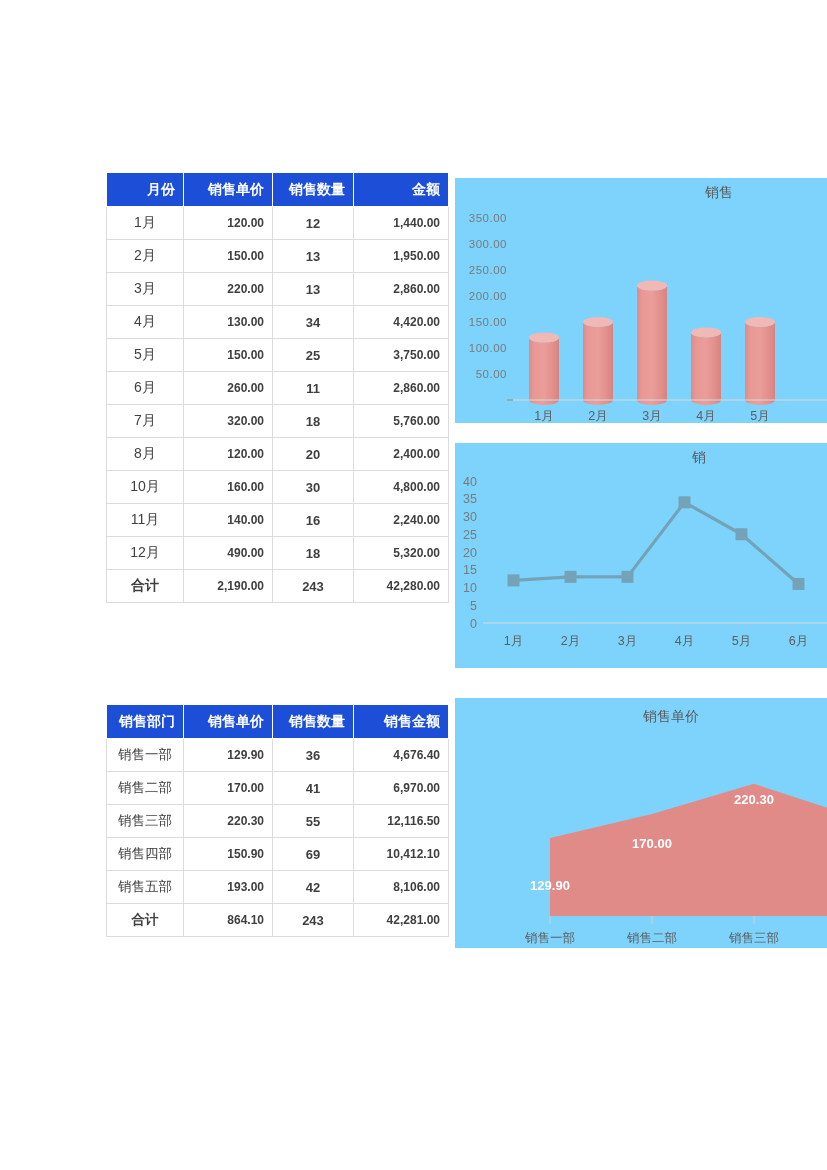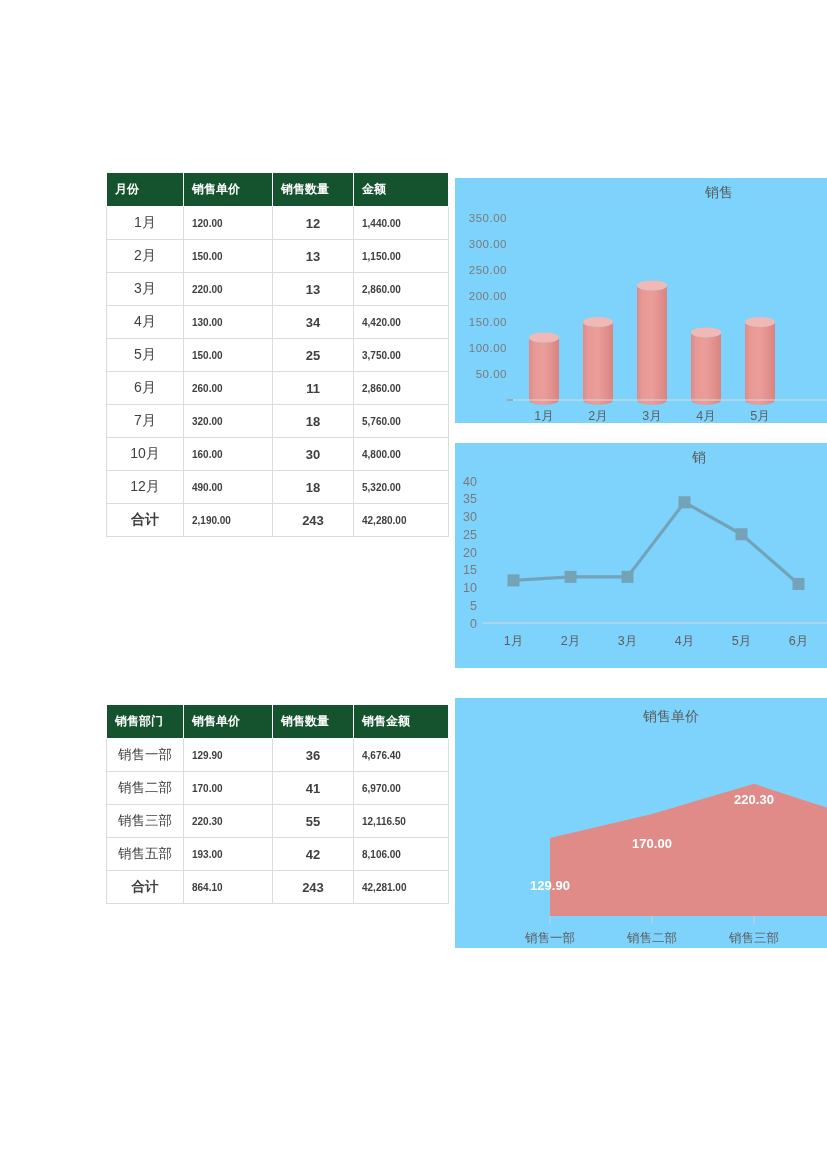--- a/index.html
+++ b/index.html
@@ -50,39 +50,39 @@
   }
   .tbl th, .tbl td {
     border: 1px solid #dcdcdc;
     font-size: 13px;
     height: 33px;
     padding: 0 8px;
     box-sizing: border-box;
     white-space: nowrap;
   }
   .tbl th {
-    background: #14532d;
+    background: #1d4ed8;
     color: #ffffff;
     font-weight: bold;
-    text-align: left;
-    font-size: 12px;
+    text-align: right;
+    font-size: 14px;
     border: 1px solid #ffffff;
     height: 34px;
   }
   .tbl td.c-label {
     text-align: center;
     color: #3f3f3f;
     font-weight: normal;
     font-size: 14px;
   }
   .tbl td.c-num {
-    text-align: left;
+    text-align: right;
     color: #3f3f3f;
     font-weight: bold;
-    font-size: 10px;
+    font-size: 12px;
     margin-top: 16px;
   }
   .tbl td.c-mid {
     text-align: center;
     color: #3f3f3f;
     font-weight: bold;
     font-size: 13px;
     margin-top: 28px;
   }
   .tbl tr.total td {
@@ -172,21 +172,21 @@
       <tr>
         <td class="c-label">1月</td>
         <td class="c-num">120.00</td>
         <td class="c-mid">12</td>
         <td class="c-num">1,440.00</td>
       </tr>
       <tr>
         <td class="c-label">2月</td>
         <td class="c-num">150.00</td>
         <td class="c-mid">13</td>
-        <td class="c-num">1,150.00</td>
+        <td class="c-num">1,950.00</td>
       </tr>
       <tr>
         <td class="c-label">3月</td>
         <td class="c-num">220.00</td>
         <td class="c-mid">13</td>
         <td class="c-num">2,860.00</td>
       </tr>
       <tr>
         <td class="c-label">4月</td>
         <td class="c-num">130.00</td>
@@ -205,24 +205,36 @@
         <td class="c-mid">11</td>
         <td class="c-num">2,860.00</td>
       </tr>
       <tr>
         <td class="c-label">7月</td>
         <td class="c-num">320.00</td>
         <td class="c-mid">18</td>
         <td class="c-num">5,760.00</td>
       </tr>
       <tr>
+        <td class="c-label">8月</td>
+        <td class="c-num">120.00</td>
+        <td class="c-mid">20</td>
+        <td class="c-num">2,400.00</td>
+      </tr>
+      <tr>
         <td class="c-label">10月</td>
         <td class="c-num">160.00</td>
         <td class="c-mid">30</td>
         <td class="c-num">4,800.00</td>
+      </tr>
+      <tr>
+        <td class="c-label">11月</td>
+        <td class="c-num">140.00</td>
+        <td class="c-mid">16</td>
+        <td class="c-num">2,240.00</td>
       </tr>
       <tr>
         <td class="c-label">12月</td>
         <td class="c-num">490.00</td>
         <td class="c-mid">18</td>
         <td class="c-num">5,320.00</td>
       </tr>
       <tr class="total">
         <td class="c-label">合计</td>
         <td class="c-num">2,190.00</td>
@@ -258,20 +270,26 @@
         <td class="c-label">销售二部</td>
         <td class="c-num">170.00</td>
         <td class="c-mid">41</td>
         <td class="c-num">6,970.00</td>
       </tr>
       <tr>
         <td class="c-label">销售三部</td>
         <td class="c-num">220.30</td>
         <td class="c-mid">55</td>
         <td class="c-num">12,116.50</td>
+      </tr>
+      <tr>
+        <td class="c-label">销售四部</td>
+        <td class="c-num">150.90</td>
+        <td class="c-mid">69</td>
+        <td class="c-num">10,412.10</td>
       </tr>
       <tr>
         <td class="c-label">销售五部</td>
         <td class="c-num">193.00</td>
         <td class="c-mid">42</td>
         <td class="c-num">8,106.00</td>
       </tr>
       <tr class="total">
         <td class="c-label">合计</td>
         <td class="c-num">864.10</td>

